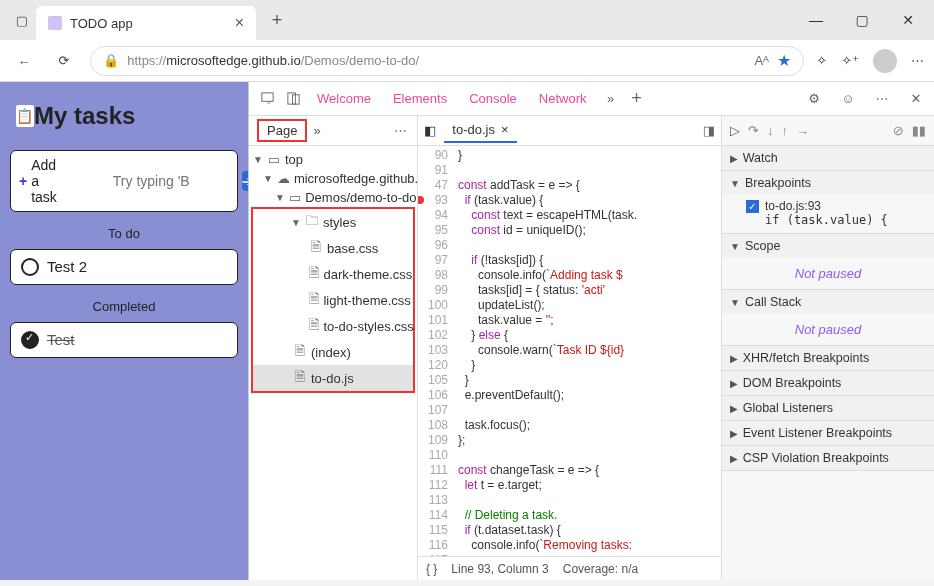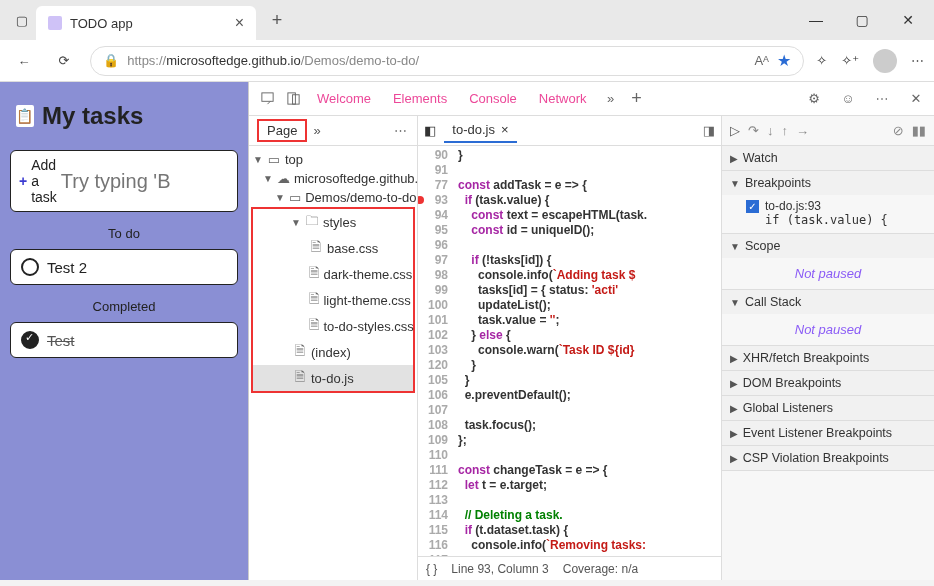--- a/index.html
+++ b/index.html
@@ -18,29 +18,29 @@
 .addr { flex: 1; height: 30px; border: 1px solid #ddd; border-radius: 15px; display: flex; align-items: center; padding: 0 12px; gap: 8px; }
 .addr .url { color: #888; }
 .addr .url .dark { color: #333; }
 .right-icons { display: flex; gap: 14px; align-items: center; }
 .star { color: #2b6cd4; font-size: 16px; }
 .avatar { width: 24px; height: 24px; background: #ccc; border-radius: 50%; }
 
 .content { display: flex; height: calc(586px - 82px - 6px); }
 
 .page { width: 248px; background: #8a8fd4; padding: 14px 10px; color: #222; }
-.page h1 { background: transparent; font-size: 24px; font-weight: 700; display: flex; align-items: center; gap: 8px; padding: 6px; }
+.page h1 { background: transparent; font-size: 24px; font-weight: 700; display: flex; align-items: center; padding: 6px; }
 .clip { background: #fff; width: 18px; height: 22px; border-radius: 2px; display: inline-flex; align-items: center; justify-content: center; }
 .clip::before { content: "📋"; font-size: 14px; }
 .addbox { background: #fff; border: 1px solid #222; border-radius: 6px; display: flex; align-items: center; padding: 6px 8px; margin-top: 14px; font-size: 14px; }
 .addbox .plus { color: #3b3bd1; font-weight: 700; margin-right: 4px; }
-.addbox input { border: none; flex: 1; font-size: 20px; color: #999; background: transparent; outline: none; }
+.addbox input { border: none; flex: 1; font-size: 14px; color: #999; background: transparent; outline: none; text-align: center; }
 .addbox .go { width: 20px; height: 20px; background: #2b6cd4; color: #fff; border-radius: 4px; display: flex; align-items: center; justify-content: center; font-size: 13px; }
 .section { text-align: center; margin: 14px 0 8px; font-size: 13px; }
-.task { background: #fff; border: 1px solid #222; border-radius: 6px; padding: 8px 10px; display: flex; align-items: center; gap: 8px; font-size: 15px; margin-bottom: 8px; }
+.task { background: #fff; border: 1px solid #222; border-radius: 6px; padding: 8px 10px; display: flex; align-items: flex-start; gap: 8px; font-size: 15px; margin-bottom: 8px; }
 .circ { width: 18px; height: 18px; border: 2px solid #222; border-radius: 50%; }
 .circ.done { background: #222; position: relative; }
 .circ.done::after { content: "✓"; color: #fff; font-size: 11px; position: absolute; left: 2px; top: -2px; }
 .strk { text-decoration: line-through; color: #555; }
 
 .devtools { flex: 1; background: #fff; display: flex; flex-direction: column; border-left: 1px solid #ccc; }
 .dt-tabs { height: 34px; display: flex; align-items: center; border-bottom: 1px solid #ddd; padding: 0 6px; gap: 2px; }
 .dt-tabs .ic { width: 24px; height: 24px; display: flex; align-items: center; justify-content: center; color: #666; }
 .dt-tabs .tabn { padding: 8px 10px; color: #ec4899; cursor: pointer; }
 .dt-tabs .tabn.active { color: #333; border: 2px solid #e33; border-bottom: 2px solid #e33; }
@@ -57,21 +57,21 @@
 .tree .arrow { width: 10px; color: #666; font-size: 10px; }
 .tree .fileic { width: 14px; text-align: center; color: #666; }
 .folder { color: #888; }
 .boxred { border: 2px solid #e33; margin: 0 2px; }
 .sel { background: #e2e2e2; }
 
 .code-col { flex: 1; display: flex; flex-direction: column; border-right: 1px solid #ddd; min-width: 0; }
 .code-tabs { height: 30px; display: flex; align-items: center; padding: 0 6px; border-bottom: 1px solid #ddd; gap: 8px; }
 .code-tabs .ftab { padding: 4px 8px; border-bottom: 2px solid #2b6cd4; display: flex; gap: 6px; align-items: center; }
 .code-tabs .dock { margin-left: auto; color: #666; }
-.codewrap { flex: 1; display: flex; overflow: hidden; font-family: Consolas, monospace; font-size: 12px; line-height: 15px; position: relative; font-weight: bold; }
+.codewrap { flex: 1; display: flex; overflow: hidden; font-family: Consolas, monospace; font-size: 12px; line-height: 15px; position: relative; }
 .gutter { width: 36px; text-align: right; color: #aaa; padding: 2px 6px 2px 0; background: #fff; }
 .gutter .ln { height: 15px; position: relative; }
 .bp::before { content: ""; position: absolute; left: -2px; top: 3px; width: 8px; height: 8px; background: #e33; border-radius: 50%; }
 .code { flex: 1; padding: 2px 0 2px 4px; white-space: pre; overflow: hidden; }
 .code .l { height: 15px; }
 .kw { color: #a626a4; }
 .str { color: #c41a16; }
 .cm { color: #008000; }
 .code-status { height: 24px; border-top: 1px solid #ddd; display: flex; align-items: center; padding: 0 8px; gap: 14px; font-size: 12px; color: #555; }
 
@@ -243,21 +243,21 @@
           <span class="ftab">
               <span>to-do.js</span>
               <span>×</span>
             </span>
           <span class="dock">◨</span>
         </div>
         <div class="codewrap">
           <div class="gutter" id="gutter">
               <div class="ln">90</div>
               <div class="ln">91</div>
-              <div class="ln">77</div>
+              <div class="ln">47</div>
               <div class="ln bp">93</div>
               <div class="ln">94</div>
               <div class="ln">95</div>
               <div class="ln">96</div>
               <div class="ln">97</div>
               <div class="ln">98</div>
               <div class="ln">99</div>
               <div class="ln">100</div>
               <div class="ln">101</div>
               <div class="ln">102</div>

